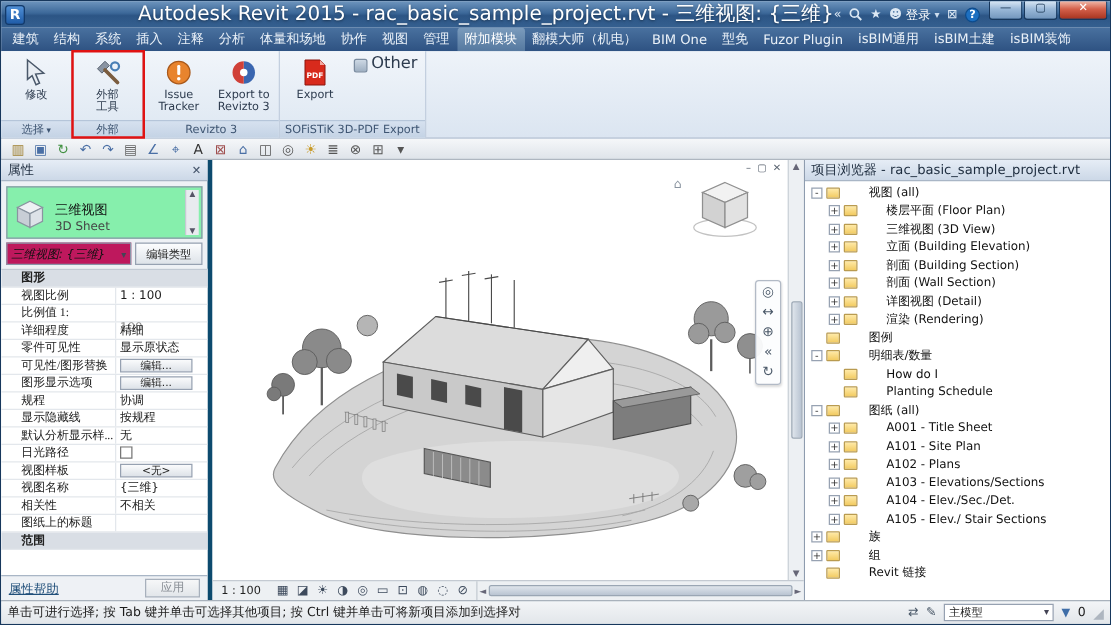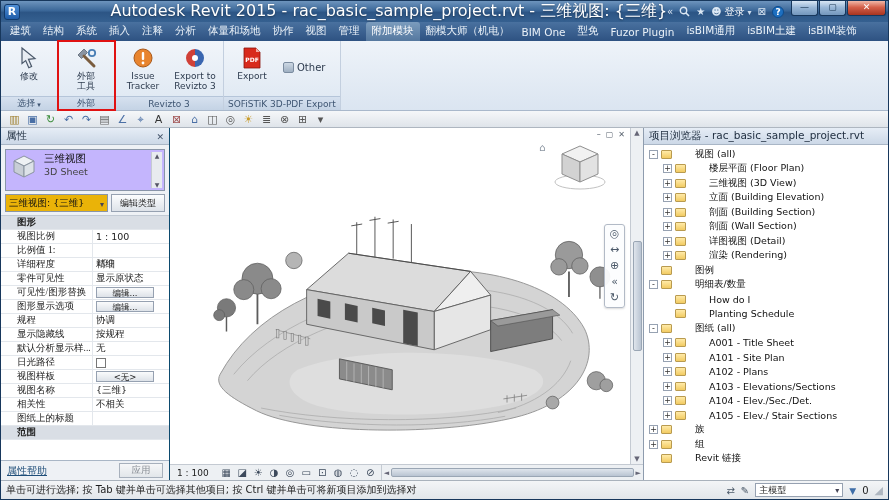--- a/index.html
+++ b/index.html
@@ -38,44 +38,44 @@
   .ribbon { height: 70px; flex: none; display: flex; background: linear-gradient(#eef3f9, #dbe5f1); border-bottom: 1px solid #a9b8cb; }
   .rpanel { display: flex; flex-direction: column; border-right: 1px solid #c3cfdf; background: linear-gradient(#f1f5fa, #dde7f2); }
   .rpanel.highlight { outline: 2px solid #e01212; outline-offset: -1px; z-index: 2; }
   .pbtn-row { flex: 1; display: flex; align-items: flex-start; padding: 2px 3px 0; gap: 2px; }
   .bigbtn { width: 50px; height: 52px; display: flex; flex-direction: column; align-items: center; justify-content: flex-start; border: 1px solid transparent; border-radius: 2px; }
   .bicon { width: 24px; height: 24px; margin: 2px 0 1px; flex: none; }
   .blabel { font-size: 9px; line-height: 10px; color: #2d3b4e; text-align: center; white-space: nowrap; }
   .panel-label { height: 14px; flex: none; display: flex; align-items: center; justify-content: center; gap: 2px;
     font-size: 9px; color: #3e5572; background: linear-gradient(#d6e1ef, #c4d3e5); border-top: 1px solid #b5c5d9; white-space: nowrap; padding: 0 4px; }
   .panel-label .caret::before { content: "▾"; font-size: 7px; }
-  .other-btn { display: flex; align-items: flex-end; gap: 3px; font-size: 10px; color: #2d3b4e; margin: 19px 2px 0 4px; align-self: flex-start; }
+  .other-btn { display: flex; align-items: flex-end; gap: 3px; font-size: 13px; color: #2d3b4e; margin: 0 2px 0 4px; align-self: flex-start; }
   .obicon { width: 11px; height: 11px; background: linear-gradient(#cdd8e4, #9fb0c2); border: 1px solid #7b8ca0; border-radius: 2px; }
   .ribbon-rest { flex: 1; }
 
   
   .qat { height: 17px; flex: none; display: flex; align-items: center; gap: 1px; padding: 0 5px;
     background: linear-gradient(#f5f7f9, #dfe4ea); border-bottom: 1px solid #aeb6c0; }
   .qicon { width: 17px; text-align: center; font-size: 11px; line-height: 15px; cursor: default; }
 
   
   .main { flex: 1; display: flex; min-height: 0; }
 
   
-  .props { width: 169px; flex: none; display: flex; flex-direction: column; background: #eef1f5; border-right: 1px solid #0c4a6e; }
+  .props { width: 169px; flex: none; display: flex; flex-direction: column; background: #eef1f5; border-right: 4px solid #0c4a6e; }
   .side-head { height: 17px; flex: none; display: flex; align-items: center; justify-content: space-between; padding: 0 5px;
     background: linear-gradient(#e6edf6, #ccd8e7); border-bottom: 1px solid #a9b6c6; font-size: 10.5px; color: #1d2c3e; }
   .x-icon::before { content: "✕"; font-size: 9px; color: #44546a; }
-  .type-box { margin: 4px 4px 3px; height: 42px; flex: none; background: #c4b5fd; border: 1px solid #8995a8; display: flex; align-items: flex-start; gap: 6px; padding: 2px 2px 2px 4px; }
+  .type-box { margin: 4px 4px 3px; height: 42px; flex: none; background: #86efac; border: 1px solid #8995a8; display: flex; align-items: flex-end; gap: 6px; padding: 2px 2px 2px 4px; }
   .type-box .tinfo { flex: 1; line-height: 13px; }
   .tname { font-size: 10.5px; color: #111; }
   .tdesc { font-size: 9.5px; color: #444; }
   .mini-scroll { width: 11px; align-self: stretch; background: #e8ebef; border-left: 1px solid #c5cad2; display: flex; flex-direction: column; justify-content: space-between; align-items: center; font-size: 6px; color: #556; }
   .selector-row { display: flex; gap: 3px; margin: 0 4px 3px; flex: none; }
-  .type-combo { flex: 1; height: 18px; background: #eab308; border: 1px solid #8995a8; font-size: 9.5px; display: flex; align-items: center; justify-content: space-between; padding: 0 3px; color: #111; }
+  .type-combo { flex: 1; height: 18px; background: #be185d; border: 1px solid #8995a8; font-size: 9.5px; display: flex; align-items: center; justify-content: space-between; padding: 0 3px; color: #111; font-style: italic; }
   .type-combo .caret::before { content: "▾"; font-size: 8px; color: #445; }
   .edit-type { width: 54px; height: 18px; flex: none; font-size: 9px; display: flex; align-items: center; justify-content: center;
     background: linear-gradient(#fcfdfe, #dee3e9); border: 1px solid #96a1b1; color: #222; }
   .pgrid { flex: 1; min-height: 0; overflow: hidden; background: #fff; border-top: 1px solid #c2cad4; }
   .prow { display: flex; align-items: center; height: 14px; border-bottom: 1px solid #e3e7ec; font-size: 9.5px; color: #1c1c1c; }
   .plabel { width: 92px; flex: none; padding-left: 16px; border-right: 1px solid #e3e7ec; white-space: nowrap; overflow: hidden; font-family: Liberation Serif, serif; }
   .pval { flex: 1; padding: 0 3px; white-space: nowrap; overflow: hidden; }
   .prow.section { background: #d9dee5; font-weight: bold; color: #222; }
   .prow.section .plabel { border-right: none; }
   .prow.dim .pval { color: #909090; margin-top: 24px; }

